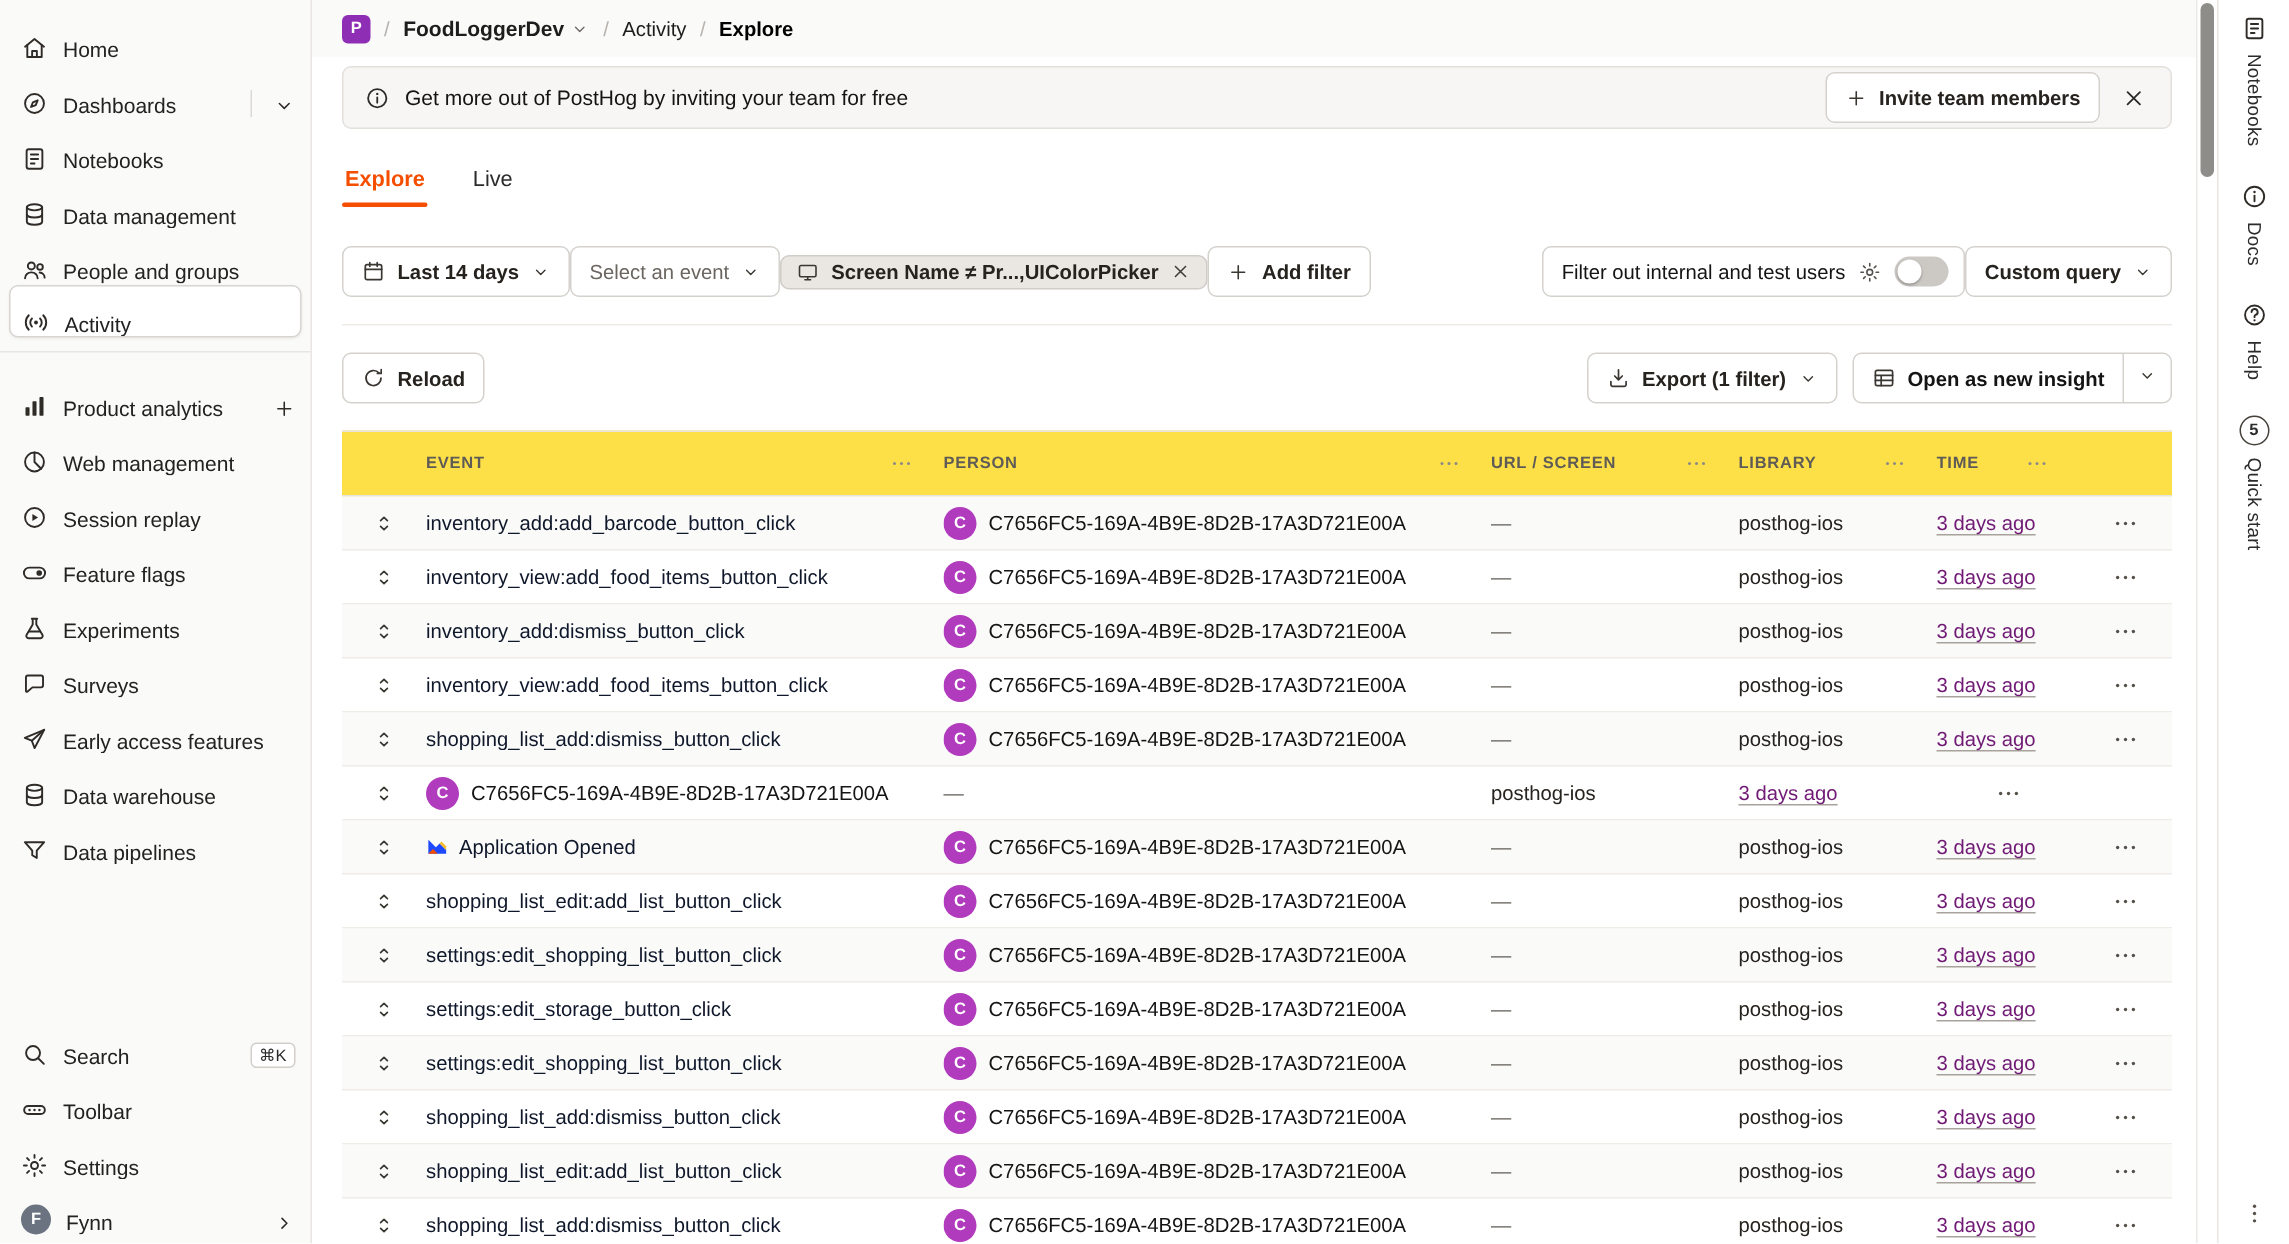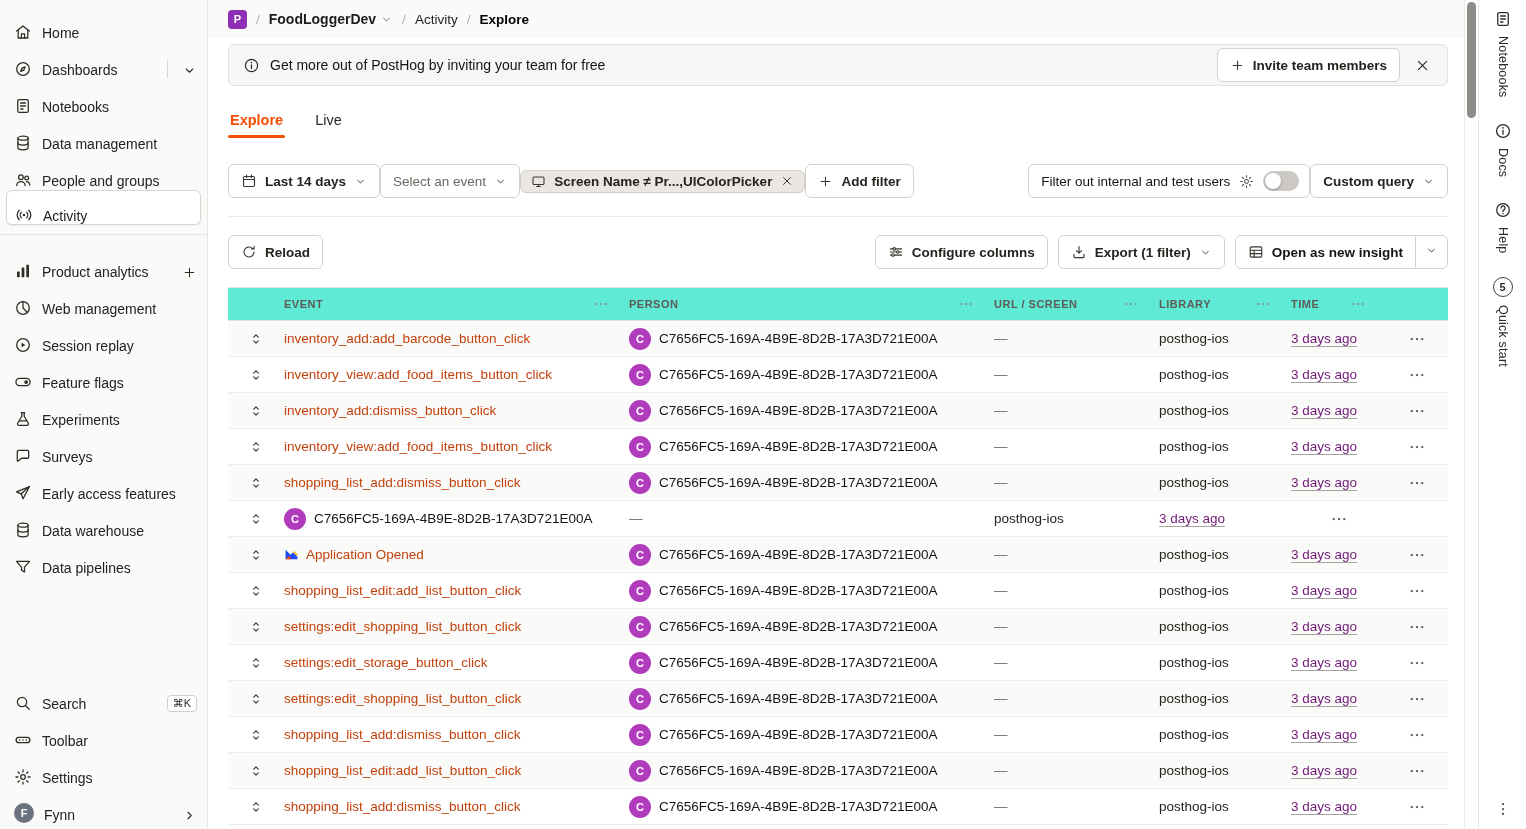--- a/index.html
+++ b/index.html
@@ -132,33 +132,33 @@
   .split-main .ic { display:flex; color:#3a3631; }
   .split-caret { display:flex; align-items:center; padding:0 9px; border:none; border-left:1px solid #d5d2ce; background:none; color:#3a3631; }
 
   
   .table { margin-top:18px; }
   .thead, .tr {
     display:grid;
     grid-template-columns:56px minmax(0,1fr) 365px 165px 132px 95px 62px;
     align-items:center;
   }
-  .thead { height:34px; border-top:1px solid #e7e4e0; border-bottom:1px solid #e7e4e0; background:#5eead4; }
+  .thead { height:44px; border-top:1px solid #e7e4e0; border-bottom:1px solid #e7e4e0; background:#fde047; }
   .th {
     display:flex; align-items:center; justify-content:space-between;
     font-size:11px; font-weight:700; letter-spacing:.5px; color:#5f5b56;
     padding-right:20px; white-space:nowrap; overflow:hidden;
   }
   .col-opts { color:#8d8984; cursor:pointer; display:flex; }
   .tr { height:36px; border-bottom:1px solid #efece8; font-size:13.5px; }
   #tbody .tr:nth-child(odd) { background:#fafaf9; }
   .td { display:flex; align-items:center; min-width:0; }
   .col-expand { justify-content:center; }
   .expand-btn { background:none; border:none; color:#3a3631; display:flex; padding:2px; }
-  .col-event { gap:7px; white-space:nowrap; overflow:hidden; color:#c2410c; }
+  .col-event { gap:7px; white-space:nowrap; overflow:hidden; color:#0f172a; }
   .col-event .ev-logo { display:flex; flex-shrink:0; }
   .avatar {
     width:22px; height:22px; border-radius:50%; flex-shrink:0;
     background:var(--person-avatar,#b13bbd); color:#fff;
     font-size:11px; font-weight:700;
     display:flex; align-items:center; justify-content:center;
   }
   .col-person { gap:8px; white-space:nowrap; overflow:hidden; }
   .col-url { color:#6e6a64; }
   .col-library { color:#26221e; }
@@ -514,31 +514,20 @@
         <button class="btn">
           <span class="ic">
               <svg width="16" height="16" viewBox="0 0 24 24" fill="none" stroke="currentColor" stroke-width="1.7" stroke-linecap="round" stroke-linejoin="round">
                 <path d="M19.5 12a7.5 7.5 0 1 1-2.1-5.2"></path>
                 <path d="M19.7 3.6v3.8h-3.8"></path>
               </svg>
             </span>
           <span class="btn-label">Reload</span>
         </button>
         <div class="spacer-flex"></div>
-        <button class="btn">
-          <span class="ic">
-              <svg width="16" height="16" viewBox="0 0 24 24" fill="none" stroke="currentColor" stroke-width="1.7" stroke-linecap="round" stroke-linejoin="round">
-                <path d="M3.6 7.4h16.8M3.6 12h16.8M3.6 16.6h16.8"></path>
-                <circle cx="9.4" cy="7.4" r="1.9" fill="#ffffff"></circle>
-                <circle cx="14.6" cy="12" r="1.9" fill="#ffffff"></circle>
-                <circle cx="7.4" cy="16.6" r="1.9" fill="#ffffff"></circle>
-              </svg>
-            </span>
-          <span class="btn-label">Configure columns</span>
-        </button>
         <button class="btn">
           <span class="ic">
               <svg width="16" height="16" viewBox="0 0 24 24" fill="none" stroke="currentColor" stroke-width="1.7" stroke-linecap="round" stroke-linejoin="round">
                 <path d="M12 3.8v9.8M8.2 10l3.8 3.8L15.8 10"></path>
                 <path d="M4.4 15.6v3a1.8 1.8 0 0 0 1.8 1.8h11.6a1.8 1.8 0 0 0 1.8-1.8v-3"></path>
               </svg>
             </span>
           <span class="btn-label">Export (1 filter)</span>
           <span class="ic">
               <svg width="13" height="13" viewBox="0 0 24 24" fill="none" stroke="currentColor" stroke-width="1.7" stroke-linecap="round" stroke-linejoin="round">

